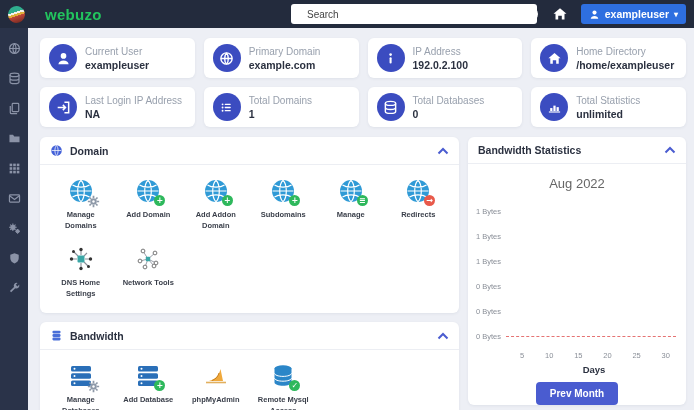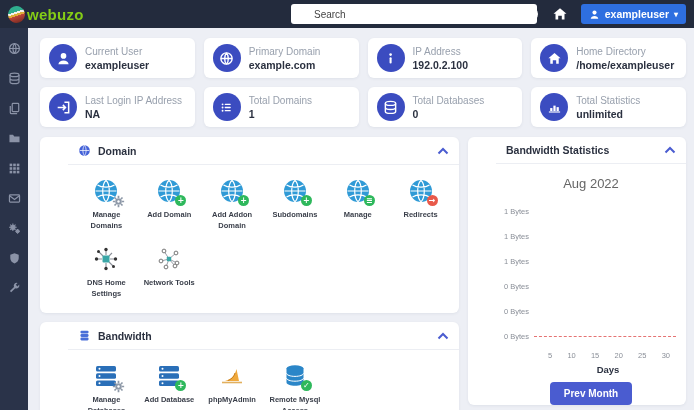--- a/index.html
+++ b/index.html
@@ -1,25 +1,25 @@
 <!DOCTYPE html>
 <html><head>
 <meta charset="utf-8">
 <style>
   * { margin:0; padding:0; box-sizing:border-box; }
   html,body { width:694px; height:410px; overflow:hidden; }
   body { font-family:"Liberation Sans", sans-serif; background:#edeff5; }
 
   
   .topbar { position:relative; height:28px; background:#232b3d; display:flex; align-items:center; padding:0 8px; z-index:5; }
-  .logo { display:flex; align-items:center; gap:2px; color:#84cc16; font-size:15px; font-weight:bold; letter-spacing:.3px; cursor:pointer; }
+  .logo { display:flex; align-items:center; gap:20px; color:#22c55e; font-size:15px; font-weight:bold; letter-spacing:.3px; cursor:pointer; }
   .logo-orb { width:17px; height:17px; border-radius:50%; transform:rotate(-18deg);
     background:linear-gradient(180deg,#2fae8e 0%,#2fae8e 34%,#f3f1ec 34%,#f3f1ec 46%,#dfae3a 46%,#dfae3a 58%,#c2463a 58%,#7c2d23 100%); }
   .search { position:absolute; left:291px; top:4px; width:246px; height:20px; border:none; border-radius:3px;
-    background:#fff; font-size:10px; padding:0 23px; color:#333; font-family:"Liberation Sans",sans-serif; }
+    background:#fff; font-size:10px; padding:0 16px; color:#333; font-family:"Liberation Sans",sans-serif; }
   .search::placeholder { color:#444; }
   .top-right { margin-left:auto; display:flex; align-items:center; gap:13px; }
   .tb-ic { width:16px; height:16px; color:#fff; cursor:pointer; display:flex; }
   .userbtn { display:flex; align-items:center; gap:5px; height:20px; background:#2e6fe0; color:#fff; border:none;
     border-radius:3px; padding:0 8px; font-size:10.5px; font-weight:bold; cursor:pointer; font-family:"Liberation Sans",sans-serif; }
   .caret { font-size:8px; }
 
   
   .sidebar { position:fixed; left:0; top:28px; bottom:0; width:28px; background:#2a3349;
     display:flex; flex-direction:column; align-items:center; padding-top:13px; gap:16px; }
@@ -35,21 +35,21 @@
   .stat-icon { width:28px; height:28px; border-radius:50%; background:#3b4cc0; flex:none;
     display:flex; align-items:center; justify-content:center; }
   .stat-icon svg { width:15px; height:15px; }
   .stat-label { font-size:10px; color:#98a0ad; margin-bottom:2px; white-space:nowrap; }
   .stat-value { font-size:10.5px; font-weight:bold; color:#2b3140; white-space:nowrap; }
 
   .cols { display:flex; gap:9px; align-items:flex-start; }
   .left { flex:1; display:flex; flex-direction:column; gap:9px; min-width:0; }
   .right { width:218px; flex:none; }
 
-  .panel { background:#fff; border-radius:6px; box-shadow:0 1px 3px rgba(40,50,90,.07);padding-left:28px; }
+  .panel { background:#fff; border-radius:6px; box-shadow:0 1px 3px rgba(40,50,90,.07); }
   .panel-header { display:flex; align-items:center; gap:7px; padding:7px 10px; border-bottom:1px solid #eceef3; }
   .panel-title { font-size:10.5px; font-weight:bold; color:#2b3140; }
   .ph-ic { width:13px; height:13px; display:flex; }
   .chevron { margin-left:auto; width:12px; height:10px; cursor:pointer; display:flex; }
 
   .app-grid { display:grid; grid-template-columns:repeat(6,1fr); gap:15px 6px; padding:13px 10px 14px; }
   .app { display:flex; flex-direction:column; align-items:center; gap:6px; text-align:center; cursor:pointer; }
   .app-icon { position:relative; width:26px; height:26px; }
   .app-icon svg.base { width:26px; height:26px; }
   .badge { position:absolute; right:-4px; bottom:-2px; width:11px; height:11px; border-radius:50%;

